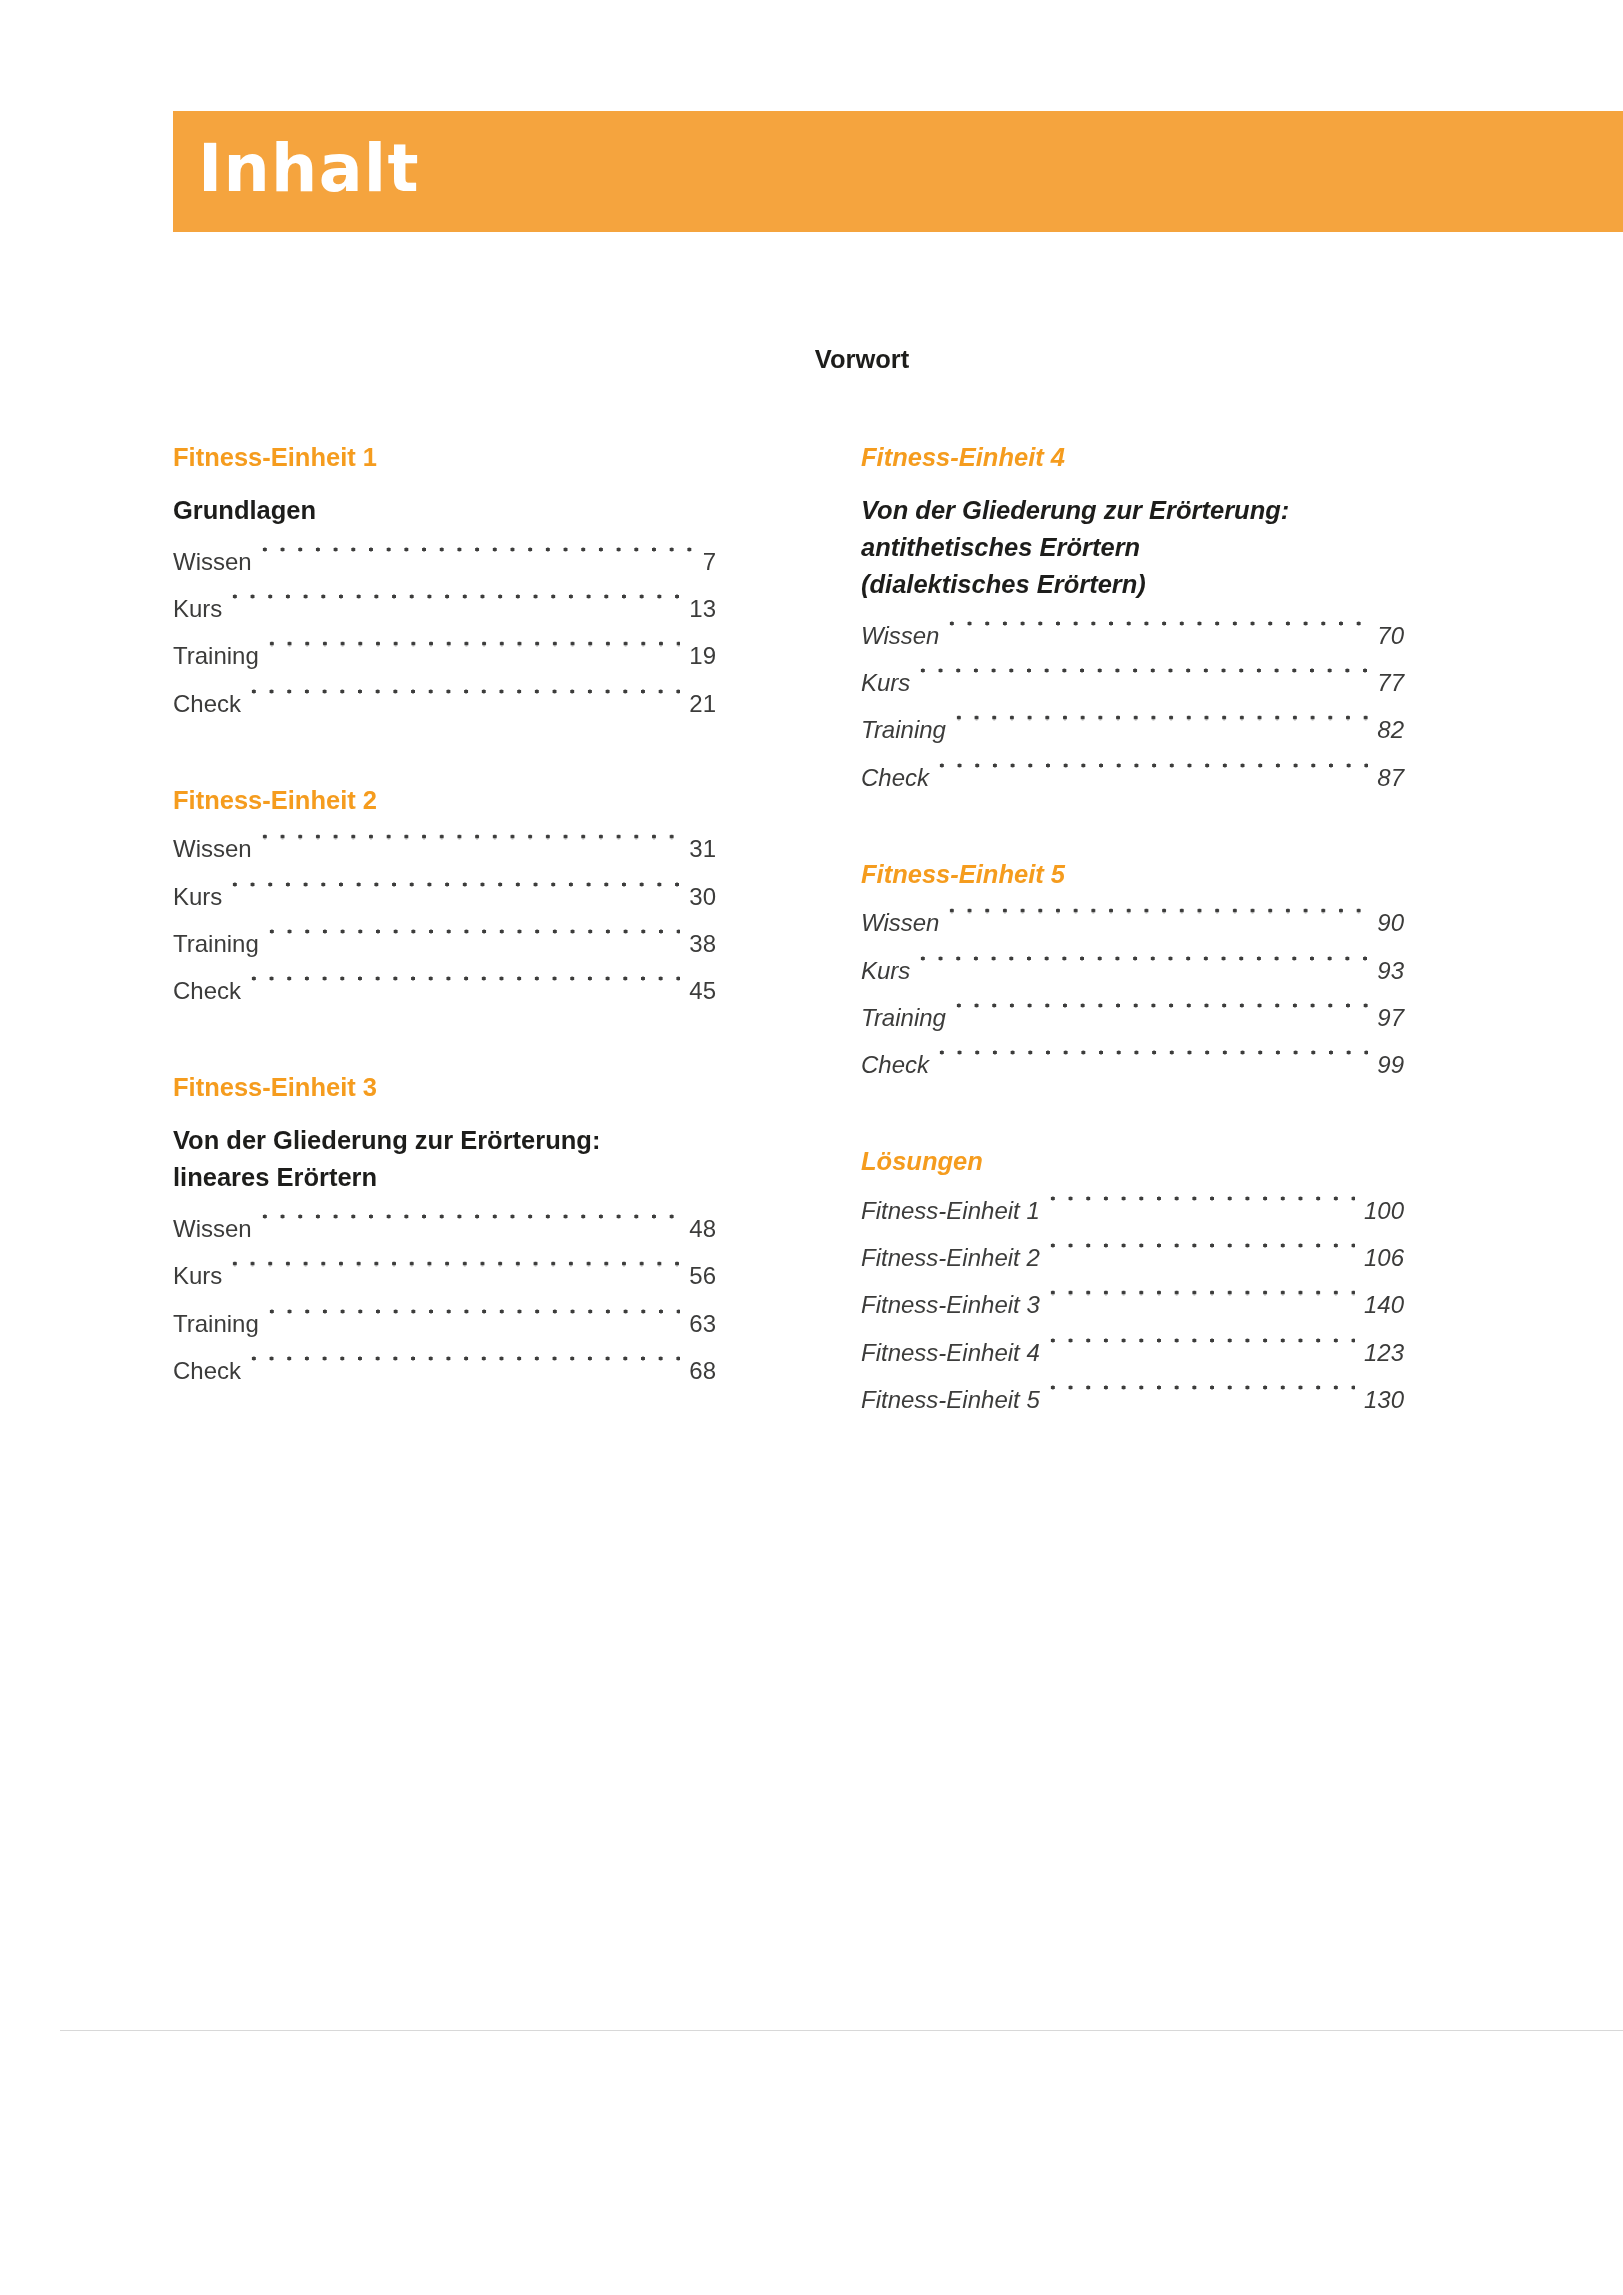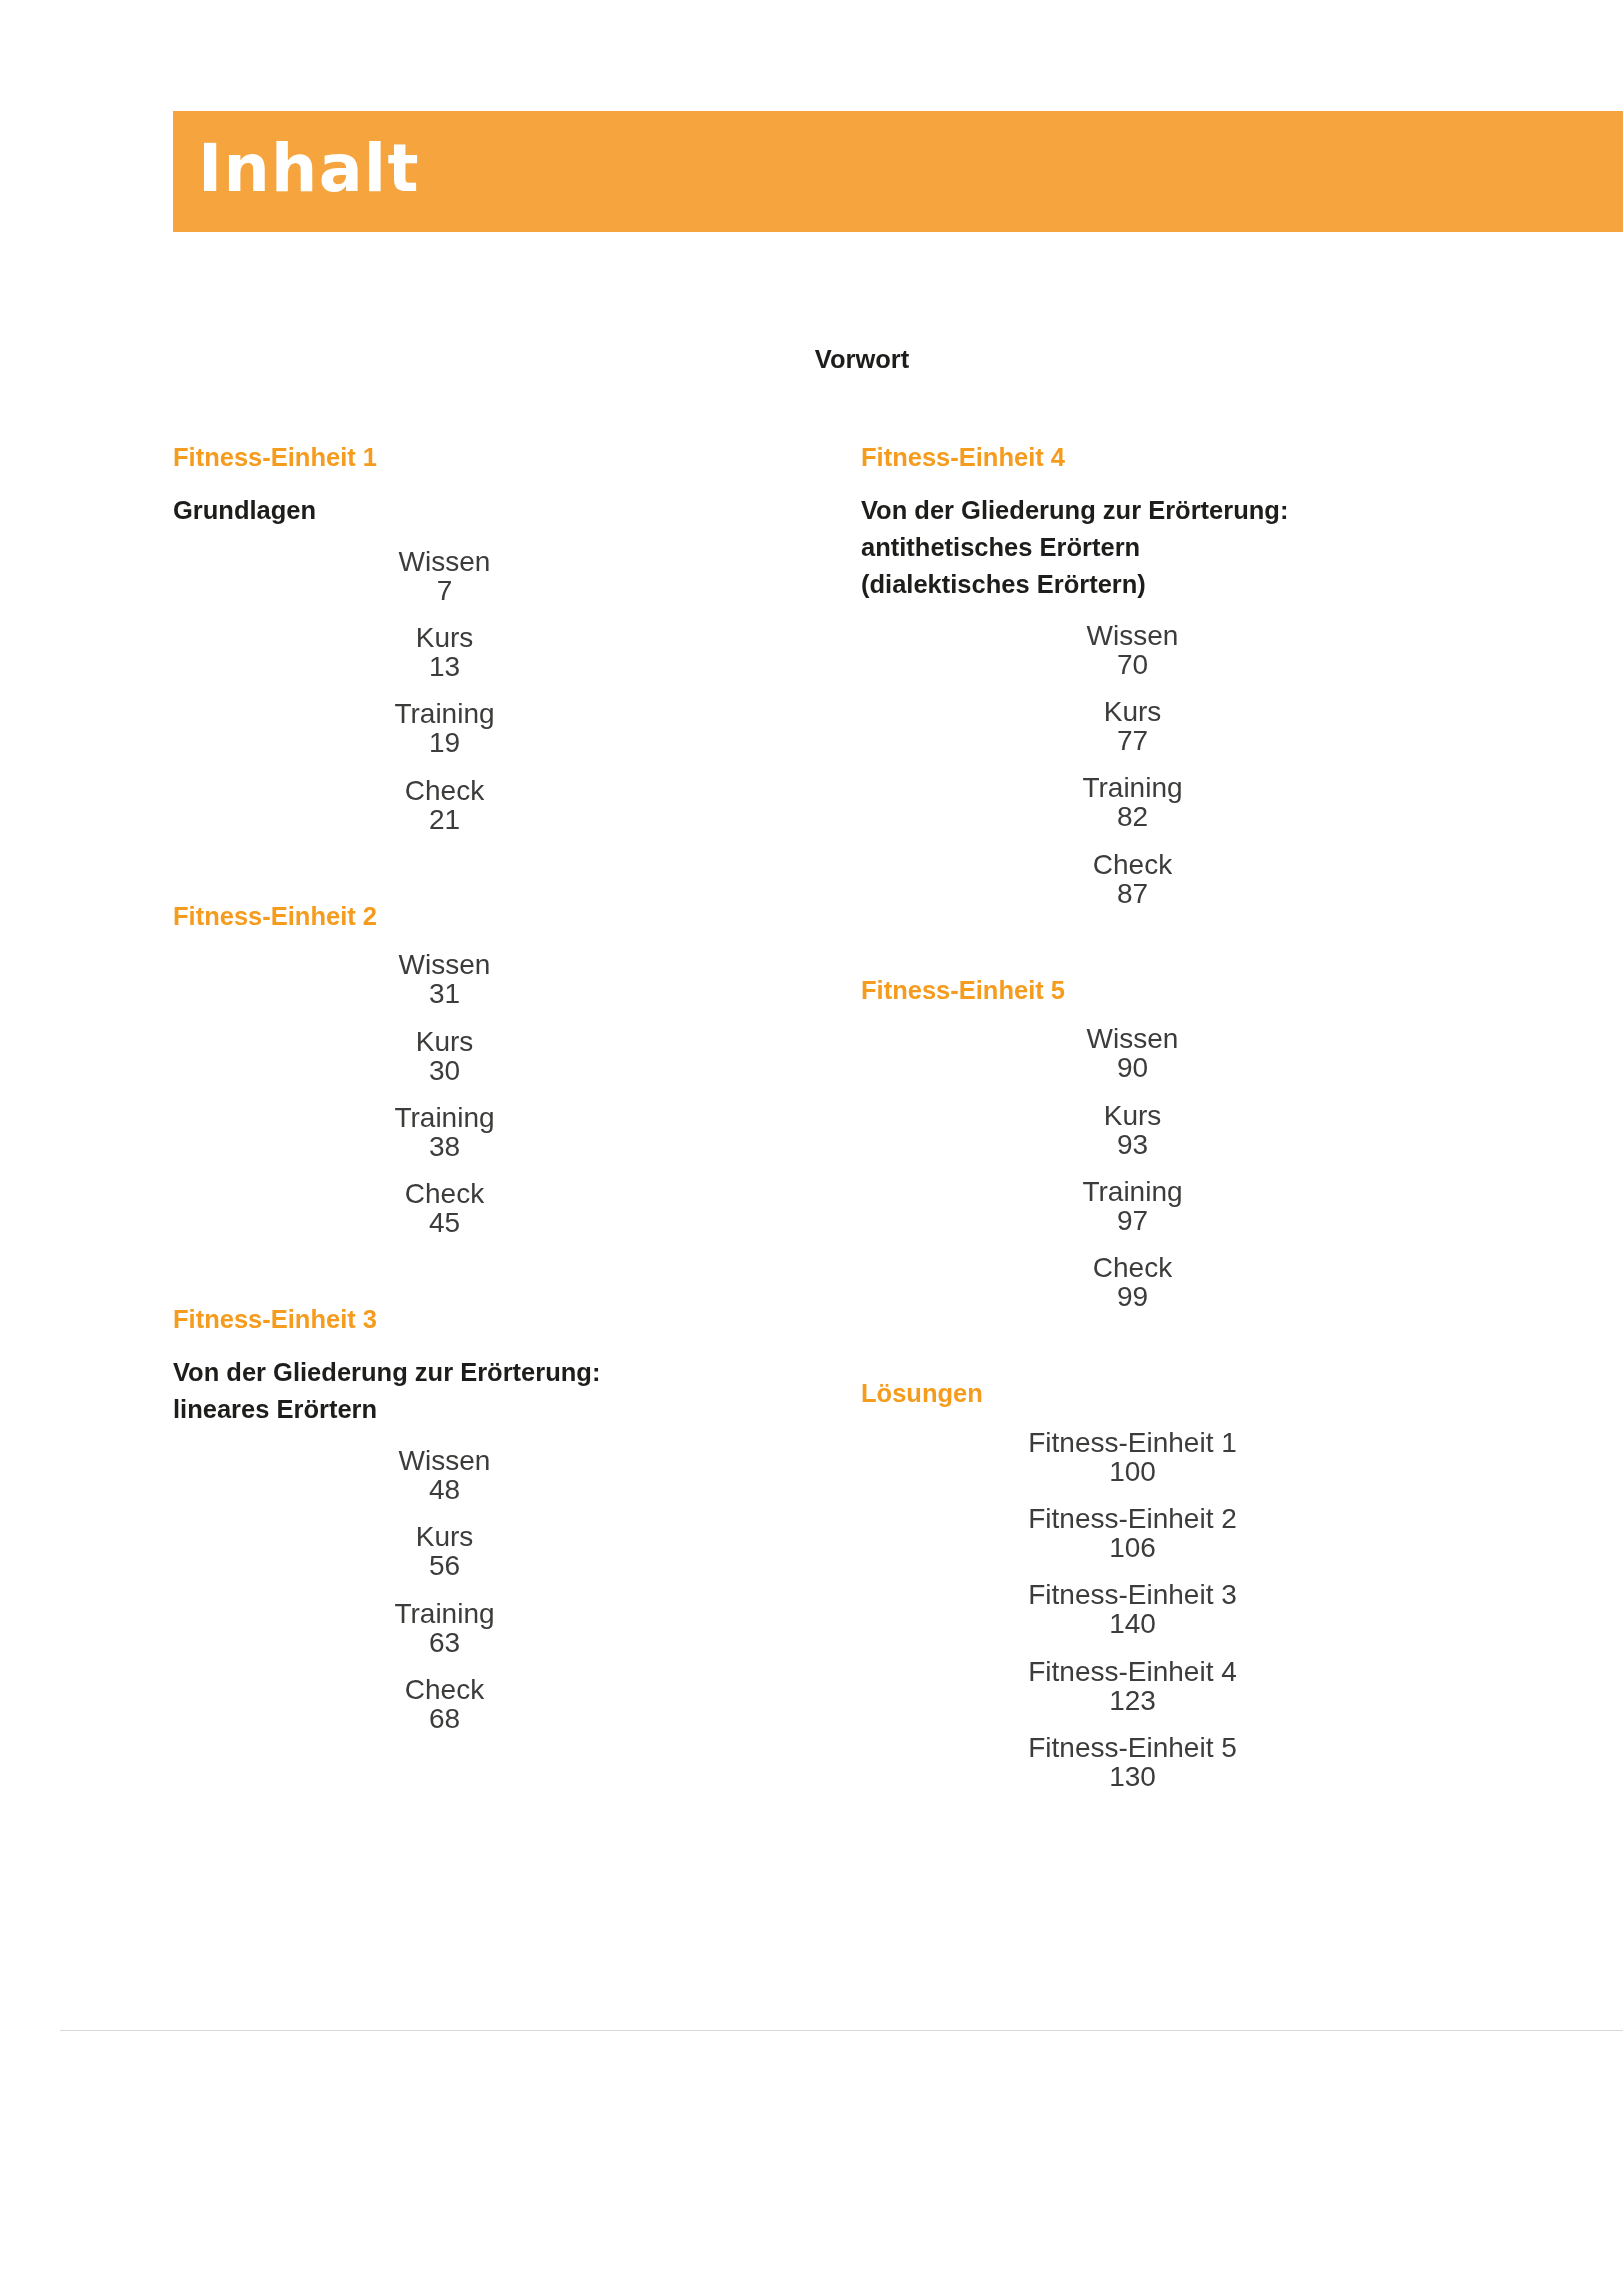--- a/index.html
+++ b/index.html
@@ -52,44 +52,43 @@
     font-size:25.5px;
     font-weight:700;
     color:var(--text);
     text-align:center;
   }
   .columns{
     display:flex;
     margin-top:69px;
   }
   .col{width:543px;flex:0 0 543px;}
-  .col + .col{margin-left:145px;}
+  .col + .col{margin-left:145px;font-style:italic;}
   .unit{margin-bottom:68px;}
   .unit-title{
     margin:0 0 19.6px 0;
     font-size:25.5px;
     font-weight:700;
     color:var(--accent-text);
   }
   .unit-subtitle{
     margin:0 0 18.3px 0;
     font-size:25.5px;
     font-weight:700;
     line-height:37px;
     white-space:pre-line;
     color:var(--text);
   }
   .entry{
     display:flex;
-    align-items:center;
-    font-size:28px;
+    align-items:flex-start;
+    font-size:24px;
     line-height:29px;
     margin-bottom:18.3px;
     color:var(--text-body);
-    flex-direction:column;
   }
   .entry:last-child{margin-bottom:0;}
   .entry-label{white-space:nowrap;}
   .leader{
     flex:1;
     height:5.2px;
     margin:0 9.2px 0 3.9px;
     background-image:radial-gradient(circle, var(--dots) 1.9px, transparent 2.3px);
     background-size:17.7px 5.2px;
     background-repeat:repeat-x;

